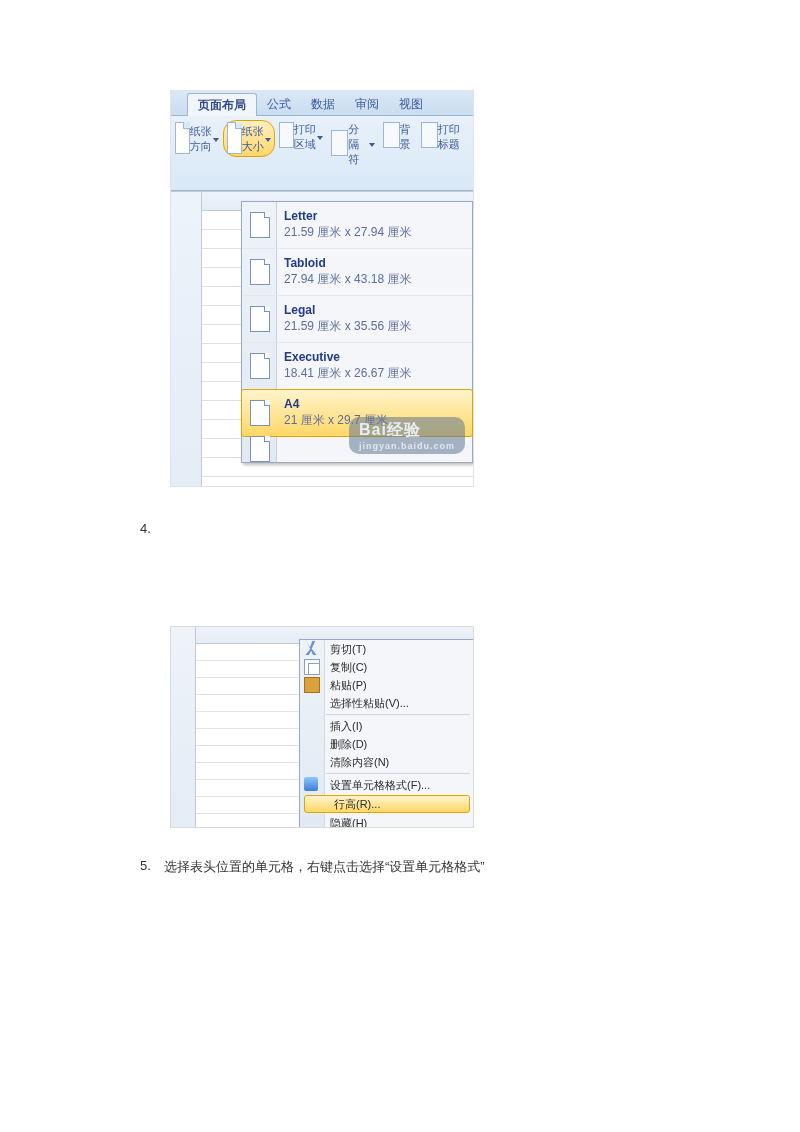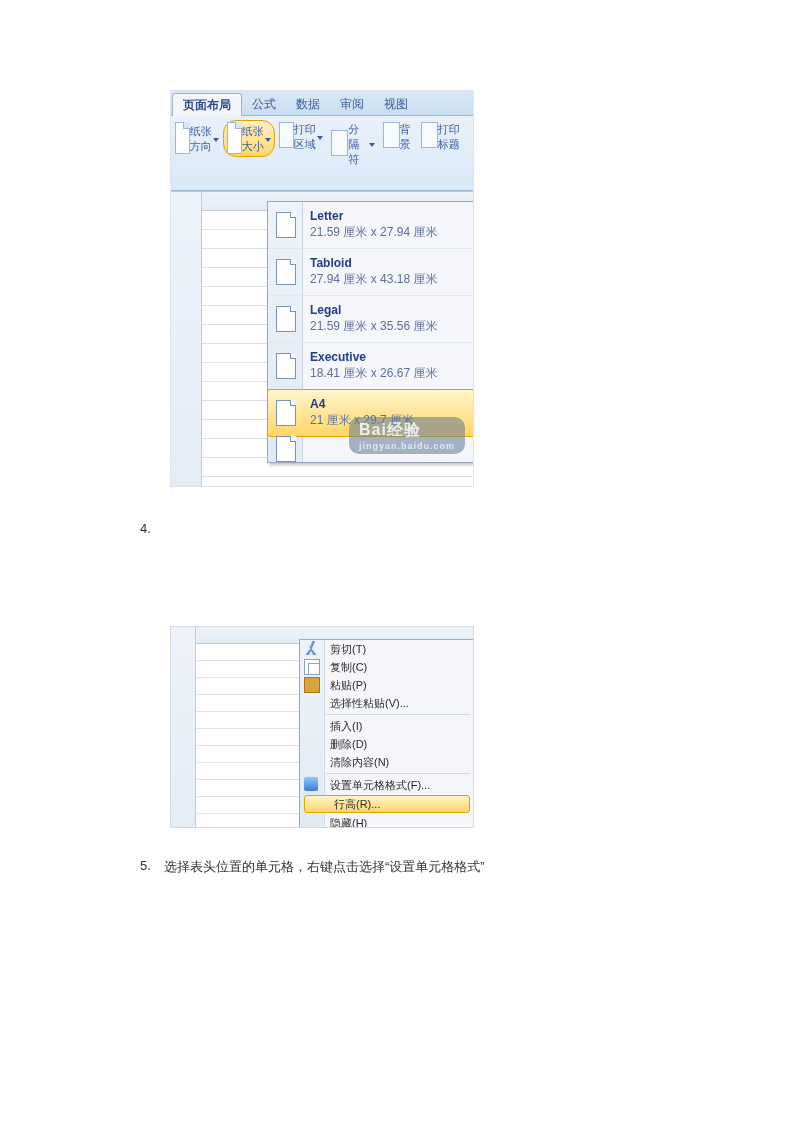--- a/index.html
+++ b/index.html
@@ -7,21 +7,21 @@
   .content { padding: 90px 140px 0 140px; }
 
   
   .shot1 {
     width: 302px; height: 395px; margin-left: 30px; position: relative;
     background: #edf3fb; border: 1px solid #dfe4ec; overflow: hidden;
   }
   .s1-tabs {
     height: 24px; display: flex; align-items: flex-end; gap: 0;
     background: linear-gradient(#dae8f5,#c9def1); border-bottom: 1px solid #9eb6d5;
-    font-size: 12px; color: #3b5b9b; padding-left: 1px;
+    font-size: 12px; color: #3b5b9b; padding-left: 16px;
   }
   .s1-tab { padding: 3px 10px 2px 10px; }
   .s1-tab.active {
     background: #f2f6fb; color: #2f4b8a; font-weight: bold;
     border: 1px solid #9eb6d5; border-bottom: none; border-radius: 3px 3px 0 0;
     position: relative; top: 1px;
   }
   .s1-ribbon {
     height: 70px; background: linear-gradient(#e9f1fa,#d9e8f7);
     border-bottom: 1px solid #9eb6d5; display: flex; align-items: flex-start; padding-top: 4px;
@@ -60,21 +60,20 @@
   }
   .s1-colhead {
     position:absolute; left:0; top:0; right:0; height:18px;
     background: linear-gradient(#edf3fb,#e4ecf6); border-bottom:1px solid #c4c9d0;
   }
 
   .s1-menu {
     position:absolute; left:70px; top:110px; width:230px;
     background:#f4f6f9; border:1px solid #9aa9bf; box-shadow:2px 2px 3px rgba(0,0,0,.25);
     font-size: 12px;
-    margin-left: 26px;
   }
   .s1-menu .iconcol { position:absolute; left:0; top:0; bottom:0; width:34px;
     background: linear-gradient(#eef3f9,#e1e9f3); border-right:1px solid #c8d3e2; }
   .s1-item { position:relative; height:46px; border-bottom:1px solid #e2e7ee; display:flex; align-items:center; padding-left:42px; }
   .s1-item:last-child { height:26px; border-bottom:none; }
   .s1-item .paper-ico { position:absolute; left:8px; width:18px; height:24px; background:#fff; border:1px solid #7d93b4; }
   .s1-item .paper-ico::after { content:""; position:absolute; right:-1px; top:-1px; width:5px; height:5px;
     background:#f4f6f9; border-left:1px solid #7d93b4; border-bottom:1px solid #7d93b4; }
   .s1-item .tit { display:block; color:#233c87; font-weight:bold; line-height:1.1; }
   .s1-item .dim { display:block; color:#5d6d9e; line-height:1.2; margin-top:2px; }

